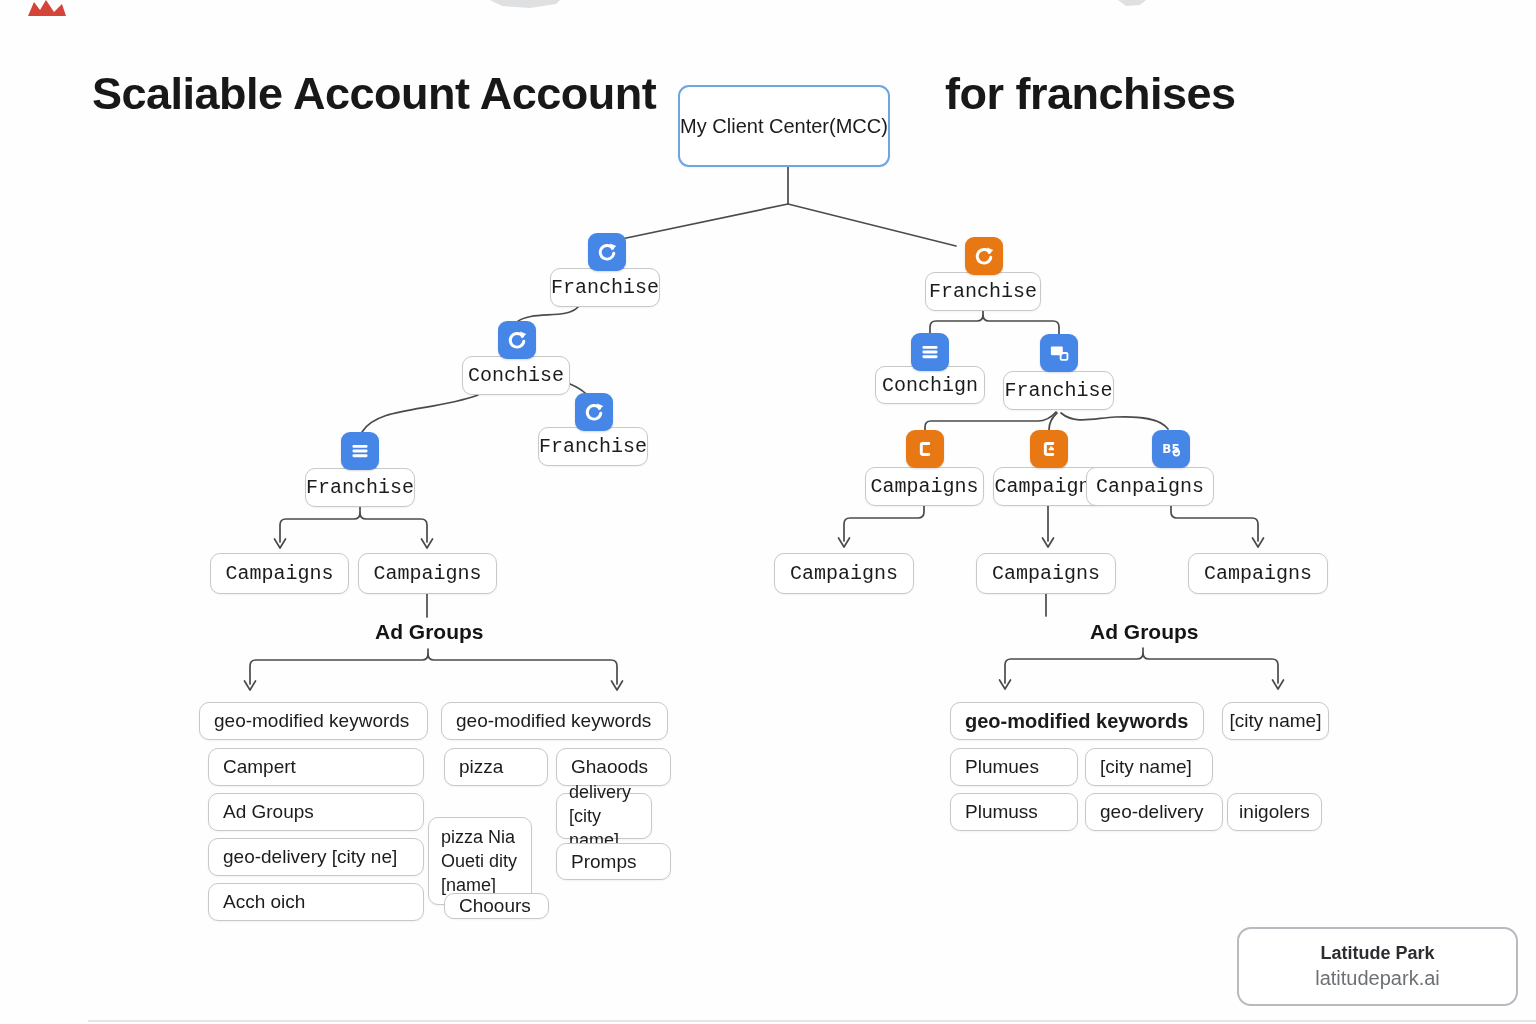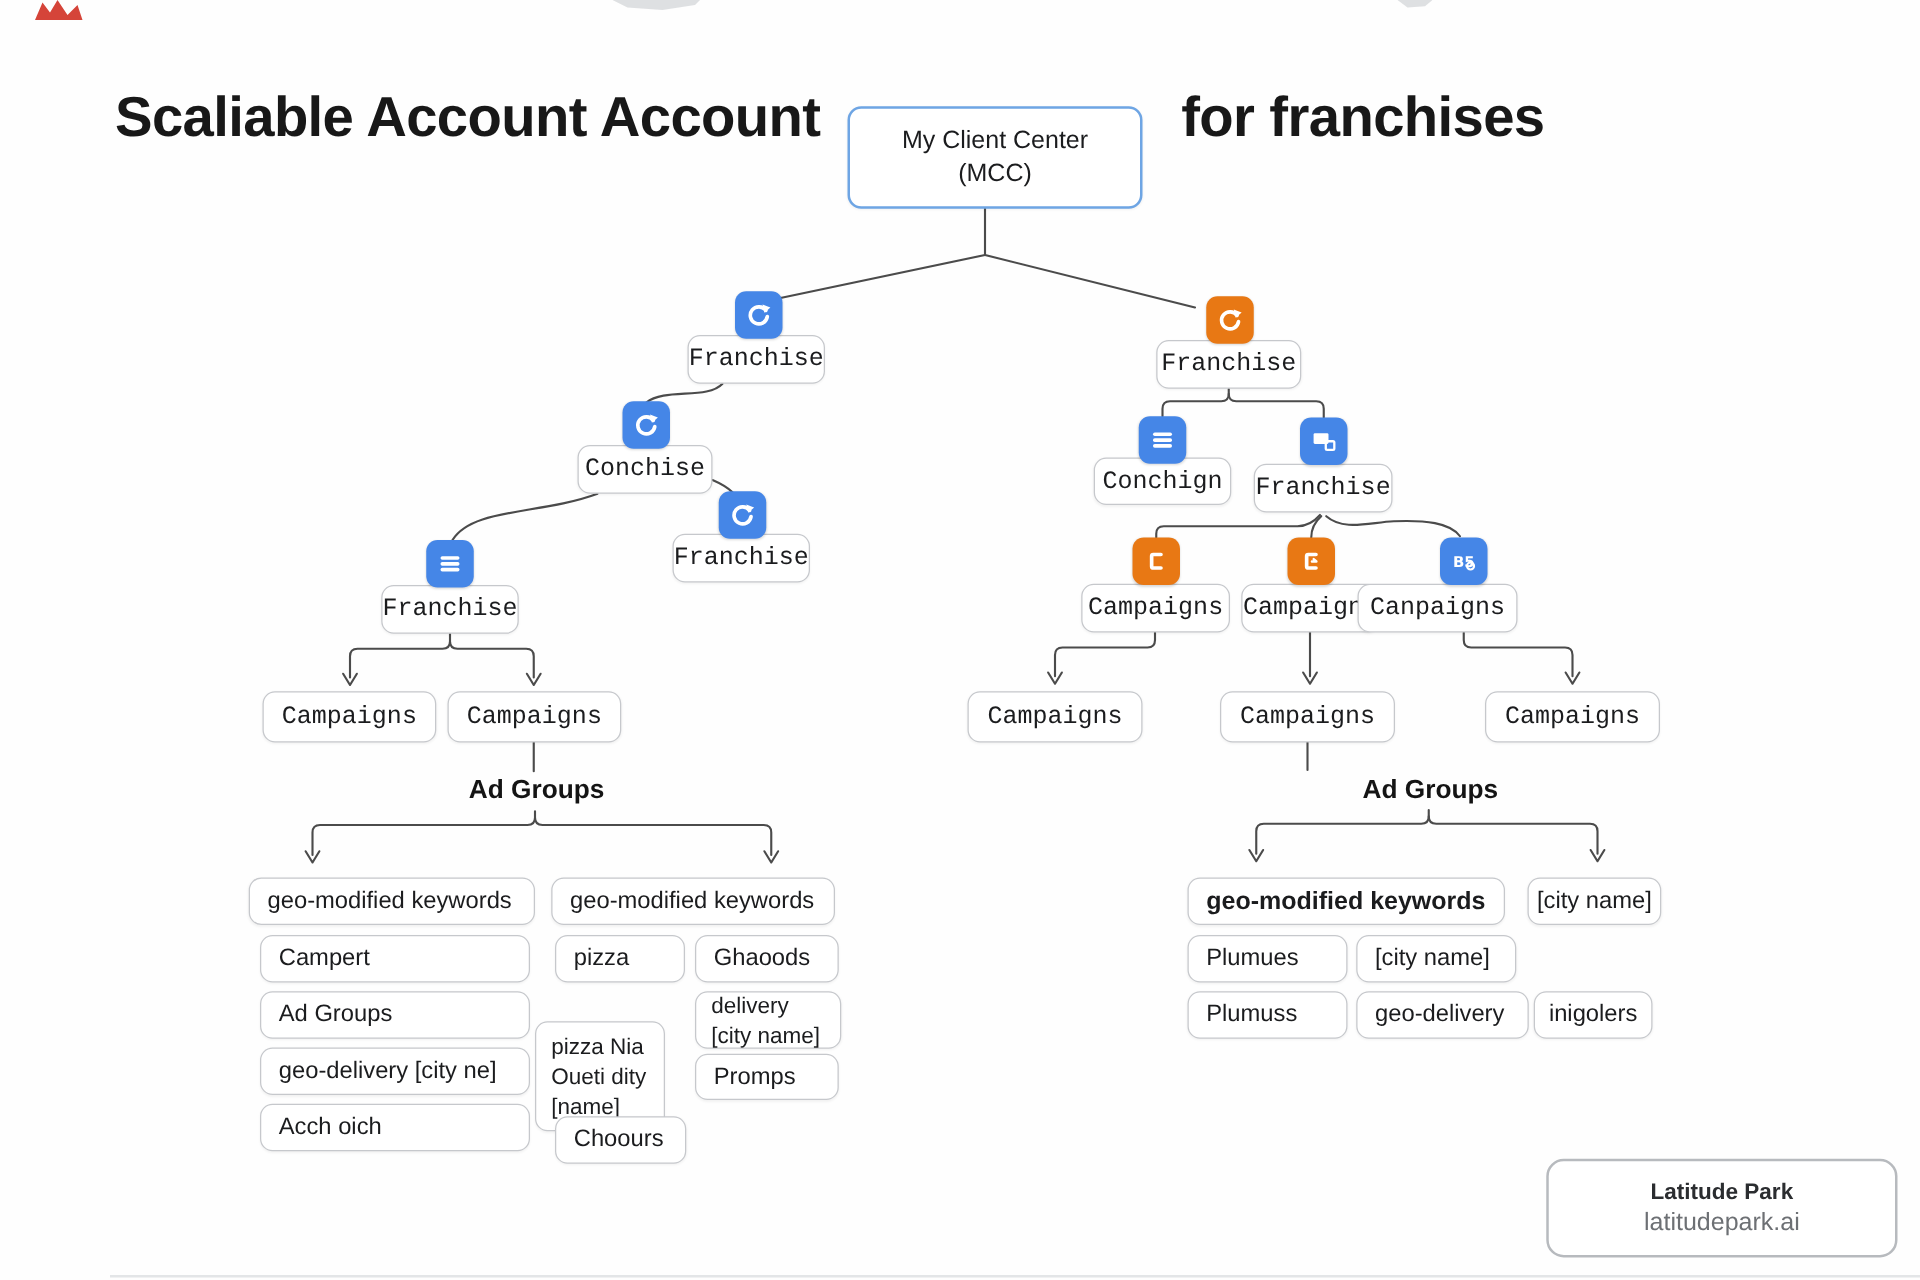--- a/index.html
+++ b/index.html
@@ -75,21 +75,21 @@
         <path d="M1252.5,538 L1258,547 L1263.5,538"></path>
         <path d="M999.5,680 L1005,689 L1010.5,680"></path>
         <path d="M1272.5,680 L1278,689 L1283.5,680"></path>
       </g>
     </g>
   </svg>
 
   <div class="ttl" style="left:945px;top:68px;">for franchises</div>
   <div class="ttl" style="left:92px;top:68px;">Scaliable Account Account</div>
 
-  <div class="node root" style="left:678px;top:85px;width:236px;height:82px;flex-direction:column;">
+  <div class="node root" style="left:678px;top:85px;width:212px;height:82px;flex-direction:row;">
     <span>My Client Center</span>
     <span>(MCC)</span>
   </div>
 
   <div class="icon blue" style="left:588px;top:233px;">
     <svg width="26" height="26" viewBox="0 0 24 24">
         <path d="M17.2 8.6 A6.3 6.3 0 1 0 18.3 13.2" stroke="#fff" stroke-width="2.7" fill="none" stroke-linecap="round"></path>
         <polygon points="14.8,4.2 20.6,6.4 16.2,10.4" fill="#fff"></polygon>
       </svg>
   </div>
@@ -134,26 +134,26 @@
   <div class="node kw" style="left:208px;top:883px;width:216px;height:38px;">Acch oich</div>
 
   <div class="node kw" style="left:441px;top:702px;width:227px;height:38px;">geo-modified keywords</div>
   <div class="node kw" style="left:444px;top:748px;width:104px;height:38px;">pizza</div>
   <div class="node kw" style="left:556px;top:748px;width:115px;height:38px;">Ghaoods</div>
   <div class="node kw multi" style="left:428px;top:793px;width:104px;height:88px;padding-left:12px;margin-top:24px;">
     <span>pizza Nia</span>
     <span>Oueti dity</span>
     <span>[name]</span>
   </div>
-  <div class="node kw multi" style="left:556px;top:793px;width:117px;height:46px;padding-left:12px;">
+  <div class="node kw multi" style="left:556px;top:793px;width:96px;height:46px;padding-left:12px;">
     <span>delivery</span>
     <span>[city name]</span>
   </div>
   <div class="node kw" style="left:556px;top:843px;width:115px;height:37px;">Promps</div>
-  <div class="node kw" style="left:444px;top:893px;width:105px;height:38px;">Choours</div>
+  <div class="node kw" style="left:444px;top:893px;width:105px;height:26px;">Choours</div>
 
   <div class="icon orange" style="left:965px;top:237px;">
     <svg width="26" height="26" viewBox="0 0 24 24">
         <path d="M17.2 8.6 A6.3 6.3 0 1 0 18.3 13.2" stroke="#fff" stroke-width="2.7" fill="none" stroke-linecap="round"></path>
         <polygon points="14.8,4.2 20.6,6.4 16.2,10.4" fill="#fff"></polygon>
       </svg>
   </div>
   <div class="node lbl" style="left:925px;top:272px;width:116px;height:39px;">Franchise</div>
 
   <div class="icon blue" style="left:911px;top:333px;">

